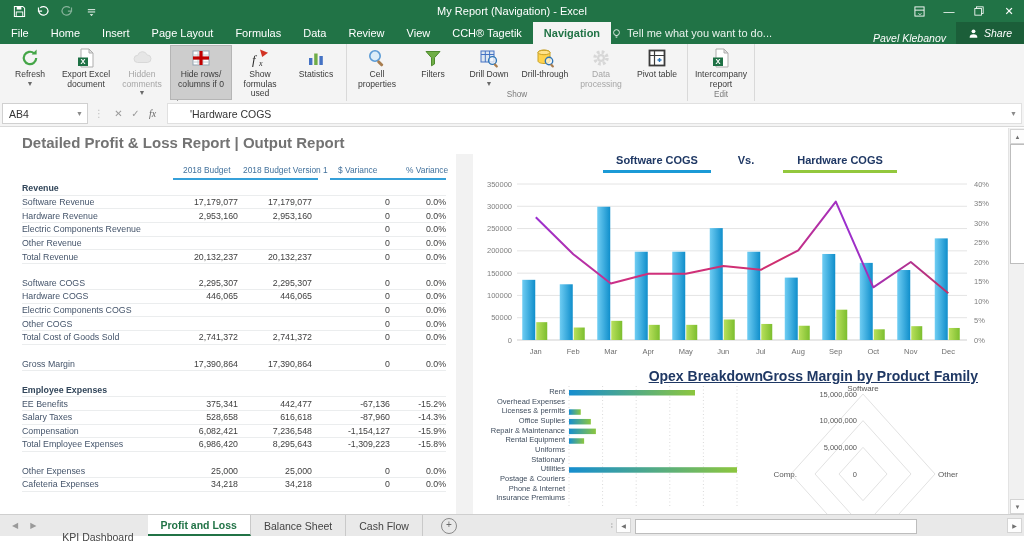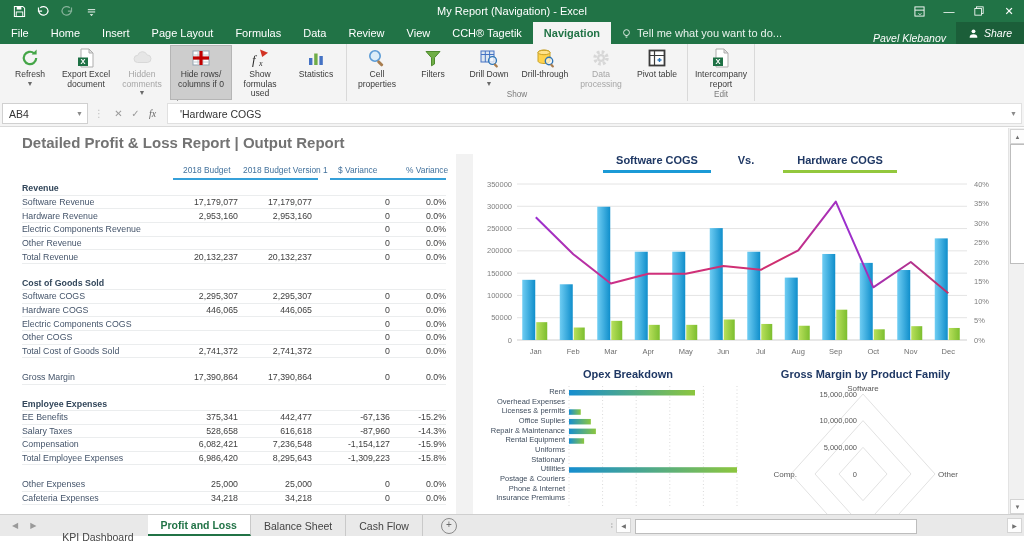--- a/index.html
+++ b/index.html
@@ -10,21 +10,21 @@
   .qat{display:flex;align-items:center;gap:10px;padding-left:12px;}
   .qat .qicon{width:14px;height:14px;display:inline-flex;align-items:center;justify-content:center;}
   .qat .dim{opacity:.45;}
   .title-text{position:absolute;left:0;right:0;text-align:center;font-size:11px;color:#fff;pointer-events:none;}
   .winbtns{position:absolute;right:0;top:0;height:22px;display:flex;align-items:center;}
   .winbtn{width:30px;height:22px;display:flex;align-items:center;justify-content:center;font-size:11px;color:#fff;}
   
   .tabrow{position:absolute;left:0;top:22px;width:1024px;height:22px;background:#217346;display:flex;align-items:stretch;}
   .rtab{padding:0 11px;display:flex;align-items:center;font-size:11px;color:#fff;cursor:default;}
   .rtab.active{background:#f4f4f4;color:#217346;font-weight:bold;}
-  .tellme{display:flex;align-items:center;gap:5px;font-size:11px;color:#e8f2ec;padding:0 10px;}
+  .tellme{display:flex;align-items:center;gap:5px;font-size:11px;color:#e8f2ec;padding:0 0;}
   .account{position:absolute;right:0;top:0;height:22px;display:flex;align-items:flex-end;gap:10px;font-style:italic;}
   .username{font-size:10.5px;color:#fff;}
   .sharebtn{height:22px;display:flex;align-items:center;gap:5px;background:rgba(0,0,0,.18);color:#fff;font-size:10.5px;padding:0 12px;}
   
   .ribbon{position:absolute;left:0;top:44px;width:1024px;height:57px;background:#f4f4f4;border-bottom:1px solid #d4d4d4;display:flex;}
   .rgroup{display:flex;flex-direction:column;border-right:1px solid #d9d9d9;padding:1px 2px 0 2px;}
   .rbtns{display:flex;flex:1;align-items:stretch;}
   .rbtn{width:52px;padding:2px 1px 0 1px;display:flex;flex-direction:column;align-items:center;font-size:8.6px;color:#3b3b3b;text-align:center;line-height:1.12;border:1px solid transparent;}
   .rbtn.wide{width:58px;}
   .rbtn .icn{width:22px;height:21px;margin-bottom:1px;}
@@ -34,21 +34,21 @@
   .rbtn.disabled .icn{opacity:.45;filter:grayscale(1);}
   .caret{font-size:7px;color:#6a6a6a;}
   .rglabel{height:12px;font-size:8.2px;color:#7b7b7b;text-align:center;}
   
   .fbar{position:absolute;left:0;top:101px;width:1024px;height:25px;background:#f4f4f4;border-bottom:1px solid #d9d9d9;display:flex;align-items:center;}
   .namebox{width:78px;height:19px;background:#fff;border:1px solid #d0d0d0;margin-left:2px;display:flex;align-items:center;font-size:10.5px;color:#333;padding-left:6px;position:relative;}
   .namebox .nb-caret{position:absolute;right:4px;font-size:7px;color:#8a8a8a;}
   .fsep{color:#c0c0c0;font-size:10px;margin:0 6px;}
   .fbtn{width:17px;text-align:center;font-size:10px;color:#9a9a9a;}
   .fbtn.fx{font-style:italic;font-family:"Liberation Serif",serif;color:#6a6a6a;}
-  .ffield{flex:1;height:19px;background:#fff;border:1px solid #e0e0e0;margin:0 2px 0 6px;display:flex;align-items:center;font-size:10.5px;color:#333;padding-left:12px;}
+  .ffield{flex:1;height:19px;background:#fff;border:1px solid #e0e0e0;margin:0 2px 0 6px;display:flex;align-items:center;font-size:10.5px;color:#333;padding-left:22px;}
   .ffield .fb-caret{margin-left:auto;margin-right:4px;font-size:7px;color:#8a8a8a;}
   
   .sheet{position:absolute;left:0;top:128px;width:1024px;height:386px;background:#fff;overflow:hidden;}
   .pane-left{position:absolute;left:0;top:0;width:456px;height:386px;overflow:hidden;}
   .pane-divider{position:absolute;left:456px;top:26px;width:17px;height:360px;background:#f2f2f2;}
   .pane-right{position:absolute;left:473px;top:0;width:535px;height:386px;overflow:hidden;}
   .vscroll{position:absolute;left:1008px;top:0;width:16px;height:386px;background:#f1f1f1;border-left:1px solid #e3e3e3;}
   .vs-btn{position:absolute;left:1px;width:13px;height:13px;background:#fdfdfd;border:1px solid #d4d4d4;display:flex;align-items:center;justify-content:center;font-size:6px;color:#707070;}
   .vs-thumb{position:absolute;left:1px;top:16px;width:13px;height:118px;background:#fff;border:1px solid #bdbdbd;}
   
@@ -60,21 +60,21 @@
   .trow .lbl{color:#44546a;white-space:nowrap;}
   .trow .num{text-align:right;white-space:nowrap;}
   .trow.section{border-bottom:1px solid #ebedee;}
   .trow.section .lbl{font-weight:bold;color:#33475b;}
   .trow.spacer{border-bottom:none;}
   
   .combo-title{position:absolute;top:26px;height:15px;font-size:11px;font-weight:bold;color:#1f3864;text-align:center;padding-bottom:1px;}
   .combo-title.sw{left:130px;width:108px;border-bottom:3px solid #1b9ad6;}
   .combo-title.vs{left:255px;width:36px;}
   .combo-title.hw{left:310px;width:114px;border-bottom:3px solid #93c83d;}
-  .chart-sub-title{position:absolute;top:240px;font-size:11px;font-weight:bold;color:#1f3864;text-align:center;}
+  .chart-sub-title{position:absolute;top:240px;font-size:14px;font-weight:bold;color:#1f3864;text-align:right;text-decoration:underline;}
   .chart-sub-title.opex{left:20px;width:270px;}
   .chart-sub-title.radar{left:280px;width:225px;}
   #comboChart{position:absolute;left:6px;top:48px;}
   #opexChart{position:absolute;left:8px;top:256px;}
   #radarChart{position:absolute;left:300px;top:254px;}
   
   .tabbar{position:absolute;left:0;top:514px;width:1024px;height:21px;background:#e9e9e9;border-top:1px solid #cfcfcf;display:flex;align-items:stretch;font-size:10.5px;}
   .tabnav{display:flex;align-items:center;gap:12px;padding:0 12px;color:#9a9a9a;font-size:8px;}
   .stab{display:flex;align-items:center;padding:0 13px;color:#444;border-right:1px solid #c9c9c9;}
   .stab:first-of-type{border-left:1px solid #c9c9c9;margin-top:22px;}
@@ -365,27 +365,20 @@
             <span class="num">0.0%</span>
           </div>
           <div class="trow">
             <span class="lbl">Total Revenue</span>
             <span class="num">20,132,237</span>
             <span class="num">20,132,237</span>
             <span class="num">0</span>
             <span class="num">0.0%</span>
           </div>
           <div class="trow spacer"></div>
-          <div class="trow section">
-            <span class="lbl">Cost of Goods Sold</span>
-            <span class="num"></span>
-            <span class="num"></span>
-            <span class="num"></span>
-            <span class="num"></span>
-          </div>
           <div class="trow">
             <span class="lbl">Software COGS</span>
             <span class="num">2,295,307</span>
             <span class="num">2,295,307</span>
             <span class="num">0</span>
             <span class="num">0.0%</span>
           </div>
           <div class="trow">
             <span class="lbl">Hardware COGS</span>
             <span class="num">446,065</span>

